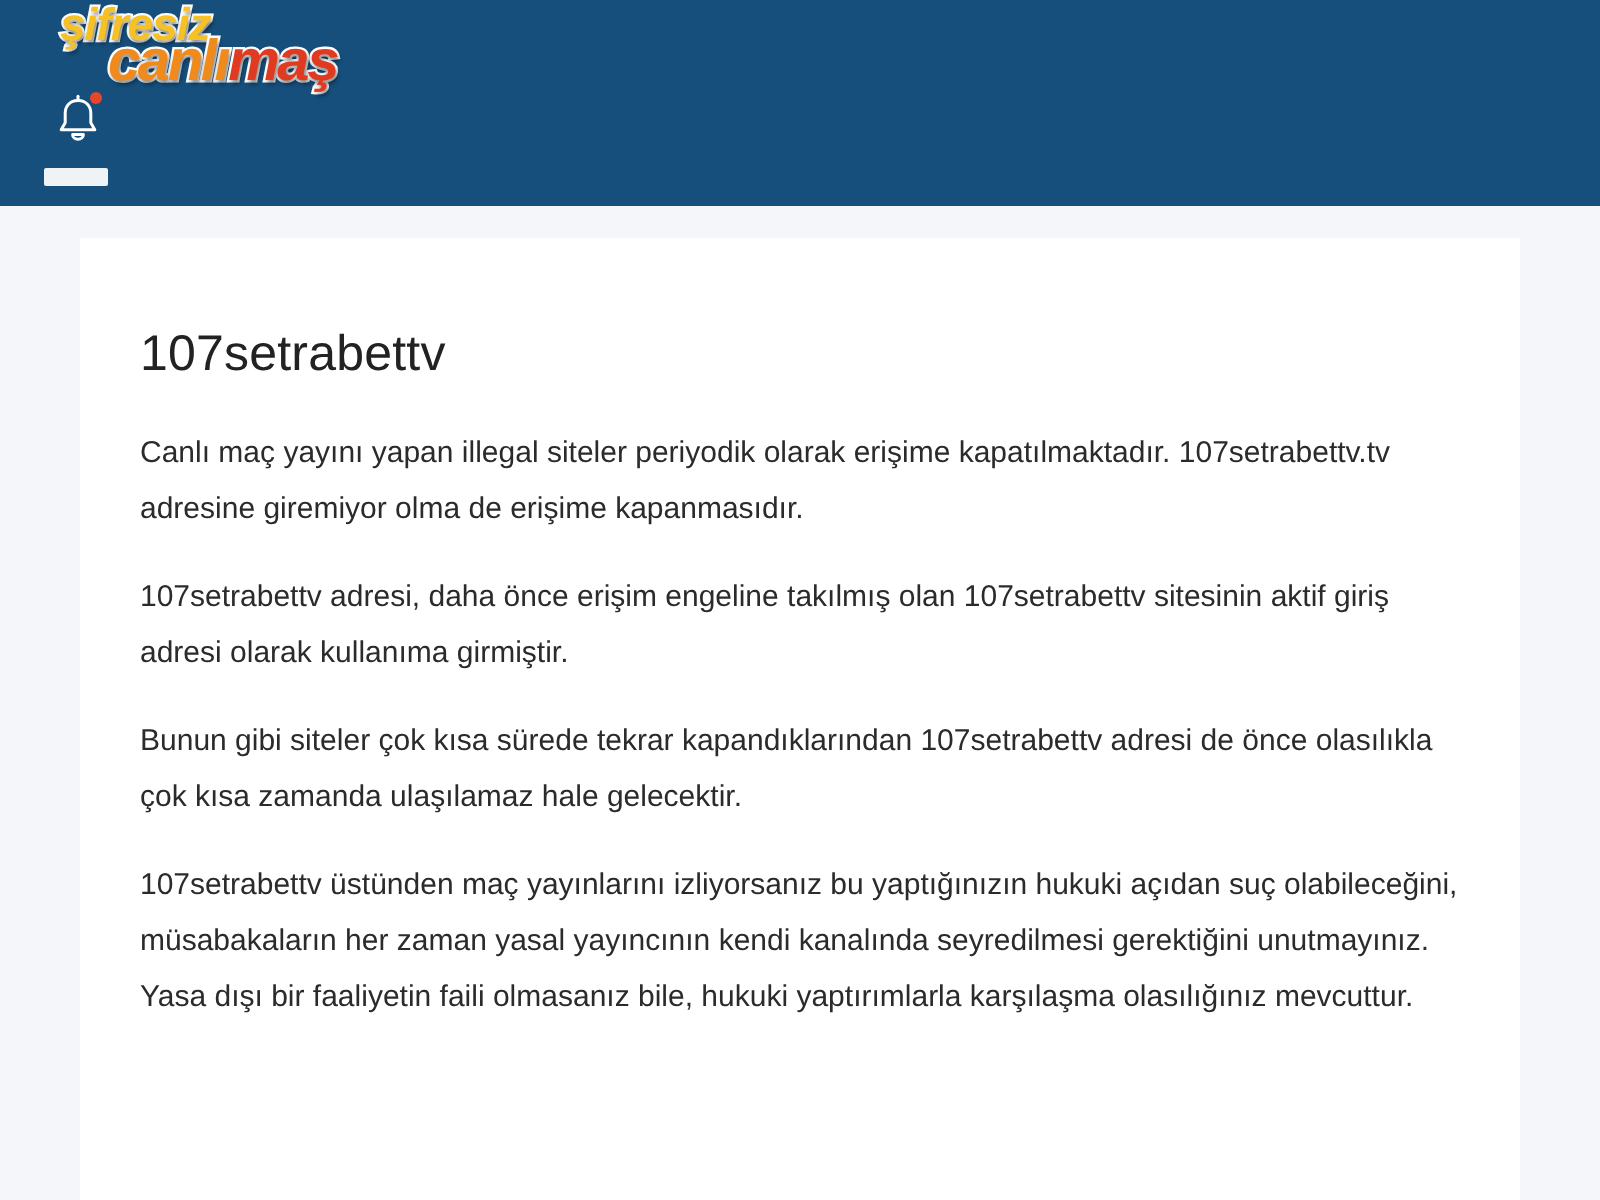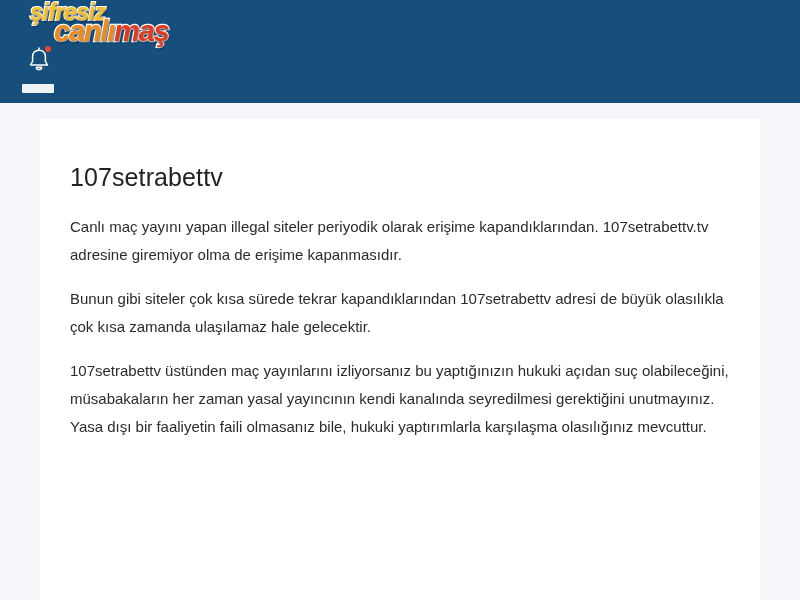--- a/index.html
+++ b/index.html
@@ -171,19 +171,20 @@
 
 </div>
 <div class="header-underline"></div>
 
 <div class="page-body">
   <div class="content-card">
 
     <h1 class="page-title">107setrabettv</h1>
 
     <div class="article">
-      <p>Canlı maç yayını yapan illegal siteler periyodik olarak erişime kapandıklarından. 107setrabettv.tv adresine giremiyor olma de erişime kapanmasıdır.</p>
-      <p>Bunun gibi siteler çok kısa sürede tekrar kapandıklarından 107setrabettv adresi de büyük olasılıkla çok kısa zamanda ulaşılamaz hale gelecektir.</p>
+      <p>Canlı maç yayını yapan illegal siteler periyodik olarak erişime kapatılmaktadır. 107setrabettv.tv adresine giremiyor olma de erişime kapanmasıdır.</p>
+      <p>107setrabettv adresi, daha önce erişim engeline takılmış olan 107setrabettv sitesinin aktif giriş adresi olarak kullanıma girmiştir.</p>
+      <p>Bunun gibi siteler çok kısa sürede tekrar kapandıklarından 107setrabettv adresi de önce olasılıkla çok kısa zamanda ulaşılamaz hale gelecektir.</p>
       <p>107setrabettv üstünden maç yayınlarını izliyorsanız bu yaptığınızın hukuki açıdan suç olabileceğini, müsabakaların her zaman yasal yayıncının kendi kanalında seyredilmesi gerektiğini unutmayınız. Yasa dışı bir faaliyetin faili olmasanız bile, hukuki yaptırımlarla karşılaşma olasılığınız mevcuttur.</p>
     </div>
 
   </div>
 </div>
 
 </body></html>

